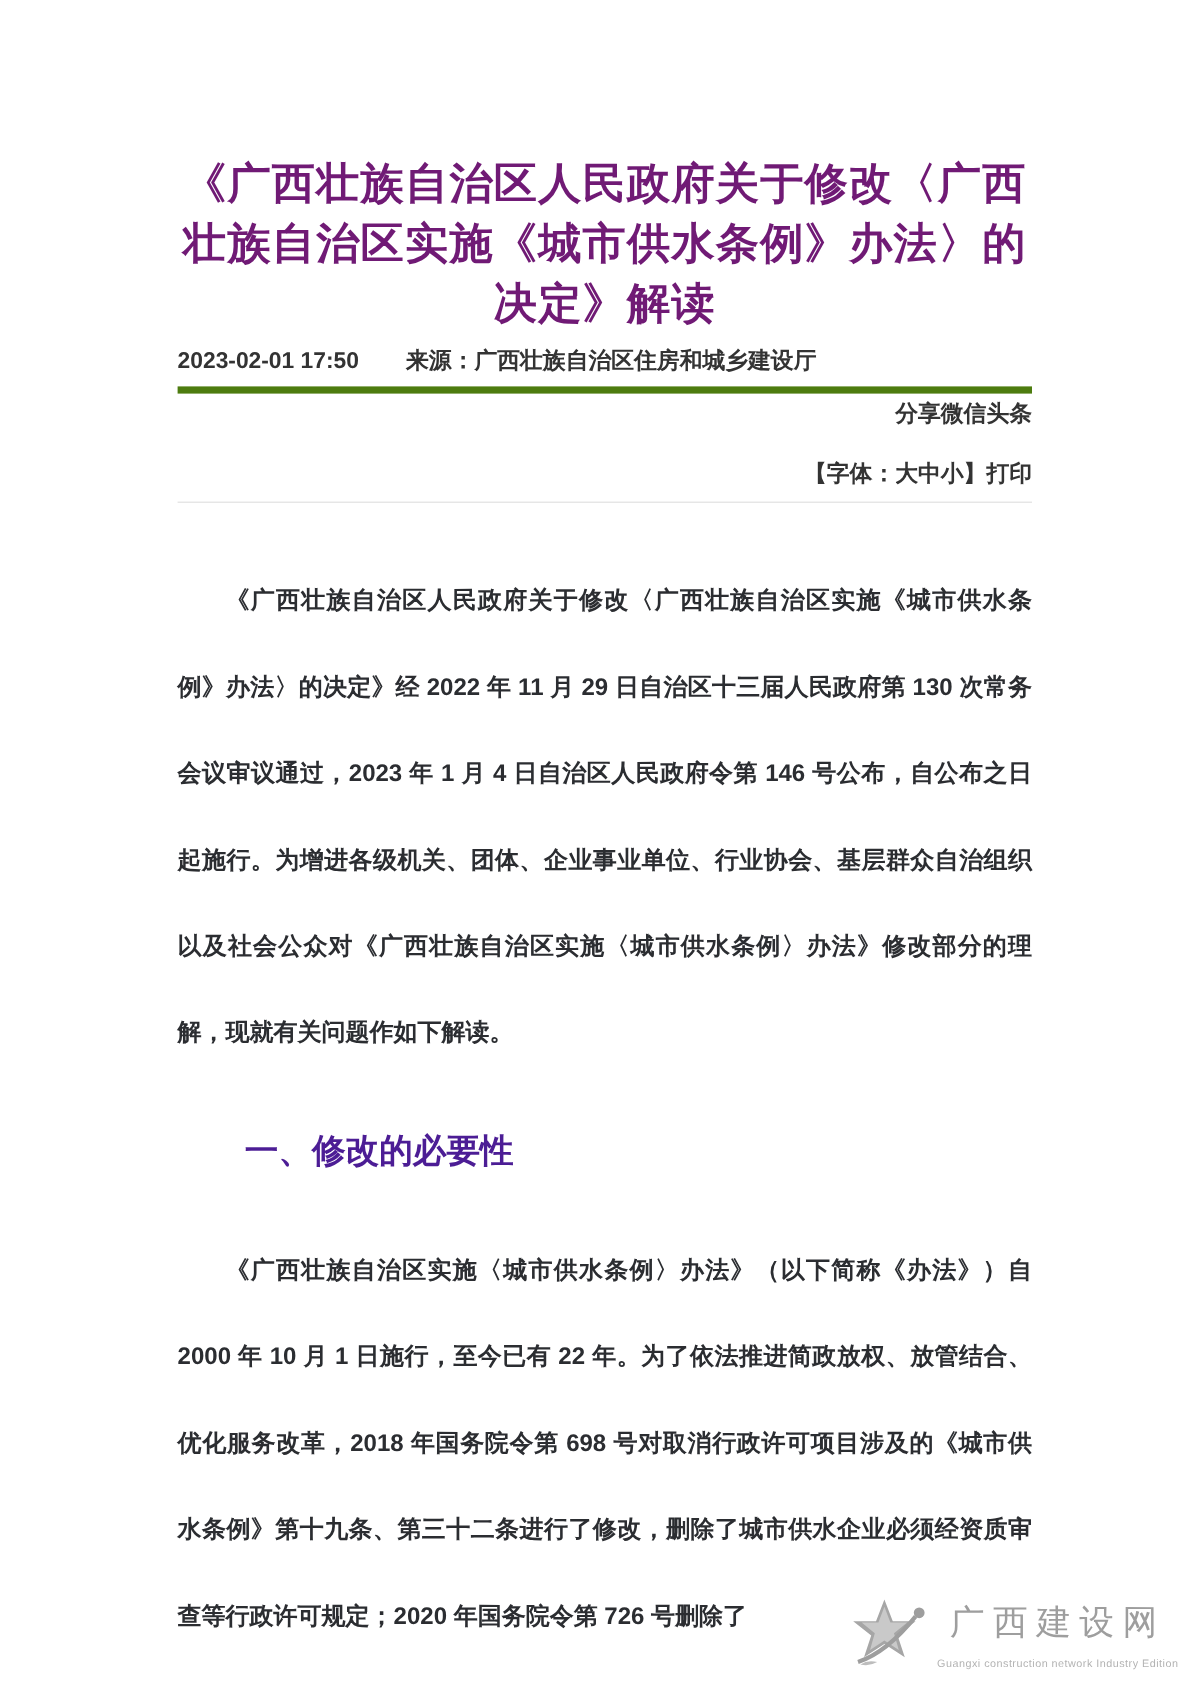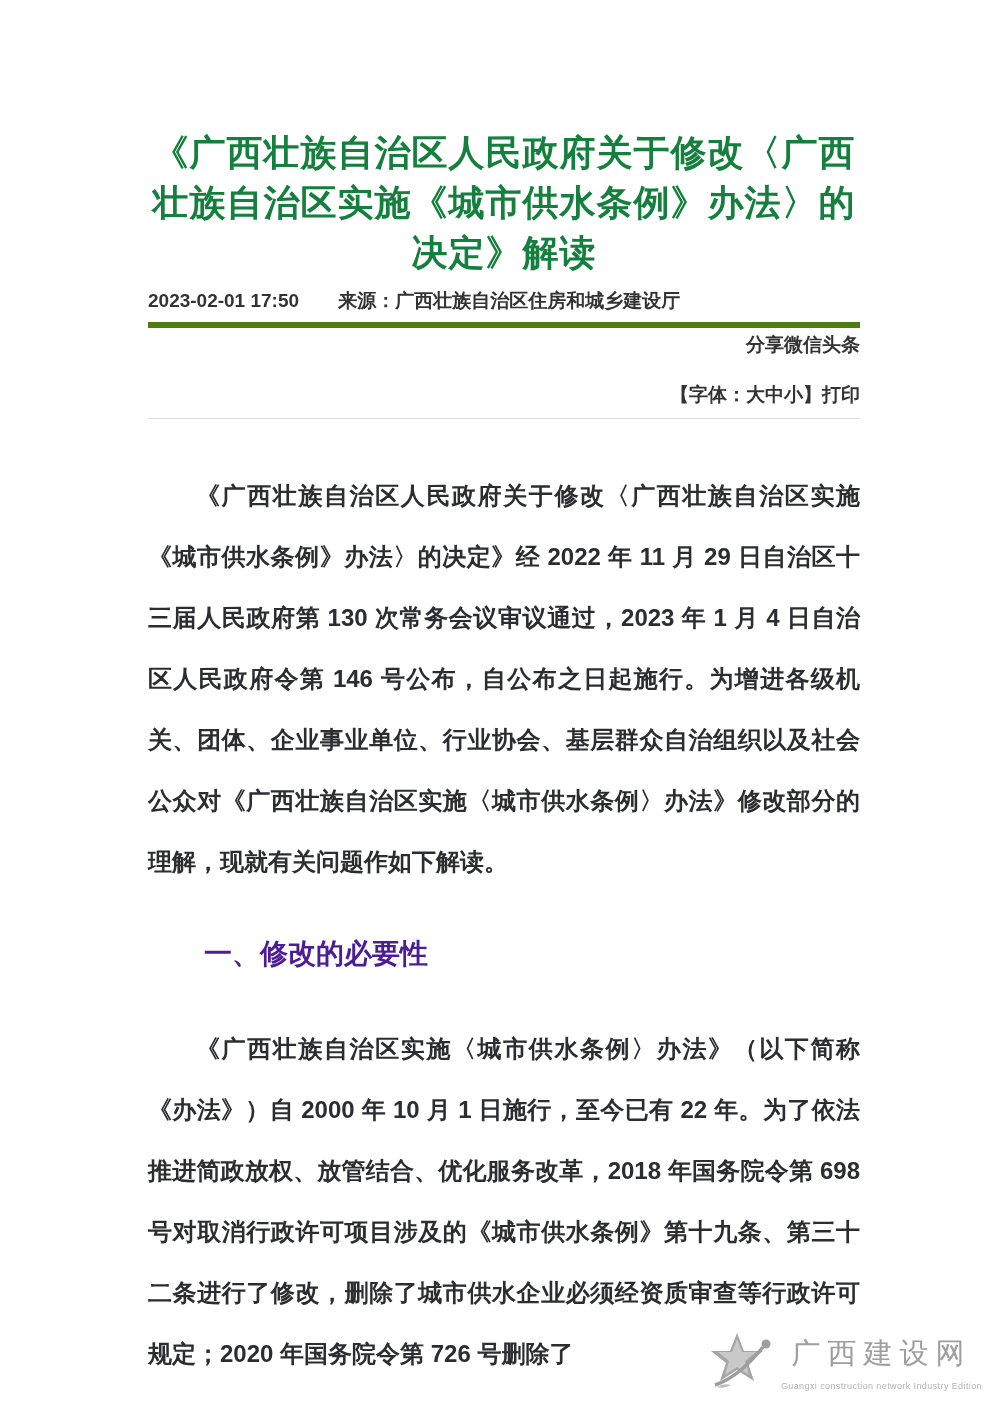--- a/index.html
+++ b/index.html
@@ -19,21 +19,21 @@
     width: 712px;
     margin-left: 148px;
     padding-top: 128px;
   }
   .title {
     margin: 0;
     font-size: 36px;
     line-height: 50px;
     font-weight: bold;
     text-align: center;
-    color: #15803d;
+    color: #701a75;
     letter-spacing: 1px;
   }
   .meta-row {
     margin-top: 10px;
     padding-bottom: 8px;
     border-bottom: 6px solid #4d7c0f;
     font-size: 19px;
     font-weight: bold;
     color: #333333;
   }
@@ -54,22 +54,22 @@
     font-weight: bold;
     color: #333333;
   }
   .share-row a, .font-row a {
     color: #333333;
     text-decoration: none;
     cursor: pointer;
   }
   .article-body p {
     margin: 0;
-    font-size: 24px;
-    line-height: 61px;
+    font-size: 20px;
+    line-height: 72px;
     font-weight: bold;
     color: #2b2d31;
     text-align: justify;
     text-indent: 2em;
   }
   .article-body .para-1 { margin-top: 46px; }
   .article-body h2 {
     margin: 36px 0 0 0;
     font-size: 28px;
     line-height: 52px;

